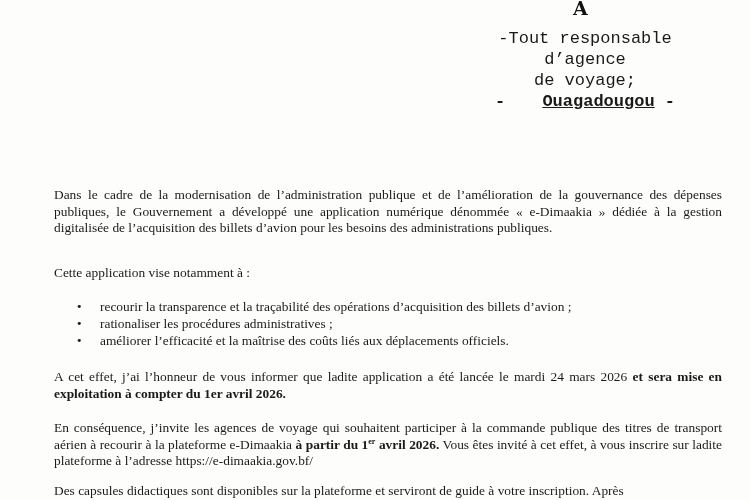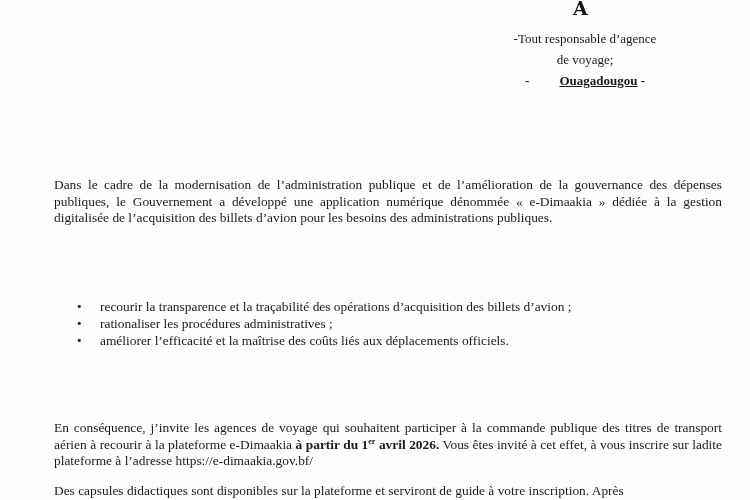--- a/index.html
+++ b/index.html
@@ -31,22 +31,22 @@
       font-size: 19px;
       line-height: 20px;
       color: #111;
     }
     .addressee {
       position: absolute;
       left: 470px;
       top: 28px;
       width: 230px;
       text-align: center;
-      font-family: Liberation Serif, serif;
-      font-size: 13px;
+      font-family: Liberation Mono, monospace;
+      font-size: 17px;
       line-height: 21px;
       color: #1a1a1a;
     }
     .addressee .city-line {
       font-weight: bold;
     }
     .addressee .city {
       text-decoration: underline;
       margin-left: 27px;
     }
@@ -74,21 +74,21 @@
       padding-left: 67px;
     }
     .para {
       position: absolute;
       left: 54px;
       width: 668px;
       line-height: 16.5px;
       text-align: justify;
       margin: 0;
     }
-    .p1 { top: 177px; }
+    .p1 { top: 187px; }
     .p2 { top: 265px; }
     .bullets {
       position: absolute;
       left: 54px;
       top: 298px;
       width: 680px;
       margin: 0;
       padding: 0;
       list-style: none;
     }
@@ -122,36 +122,40 @@
     <div>-Tout responsable d’agence</div>
     <div>de voyage;</div>
     <div class="city-line">
       <span>- </span><span class="city">Ouagadougou</span><span> -</span>
     </div>
   </div>
 
 
   <p class="para p1">Dans le cadre de la modernisation de l’administration publique et de l’amélioration de la gouvernance des dépenses publiques, le Gouvernement a développé une application numérique dénommée « e-Dimaakia » dédiée à la gestion digitalisée de l’acquisition des billets d’avion pour les besoins des administrations publiques.</p>
 
+  <p class="para p2">Cette application vise notamment à :</p>
 
   <ul class="bullets">
     <li>
       <span class="bullet">•</span>
       <span>recourir la transparence et la traçabilité des opérations d’acquisition des billets d’avion ;</span>
     </li>
     <li>
       <span class="bullet">•</span>
       <span>rationaliser les procédures administratives ;</span>
     </li>
     <li>
       <span class="bullet">•</span>
       <span>améliorer l’efficacité et la maîtrise des coûts liés aux déplacements officiels.</span>
     </li>
   </ul>
 
+  <p class="para p3">
+    <span>A cet effet, j’ai l’honneur de vous informer que ladite application a été lancée le mardi 24 mars 2026 </span><span class="b">et sera mise en exploitation à compter du 1er avril 2026.</span>
+  </p>
 
   <p class="para p4">
     <span>En conséquence, j’invite les agences de voyage qui souhaitent participer à la commande publique des titres de transport aérien à recourir à la plateforme e-Dimaakia </span><span class="b"><span>à partir du 1</span><sup>er</sup><span> avril 2026.</span></span><span> Vous êtes invité à cet effet, à vous inscrire sur ladite plateforme à l’adresse </span><span>https://e-dimaakia.gov.bf/</span>
   </p>
 
   <p class="para p5">Des capsules didactiques sont disponibles sur la plateforme et serviront de guide à votre inscription. Après</p>
 
 </div>
 
 </body></html>

